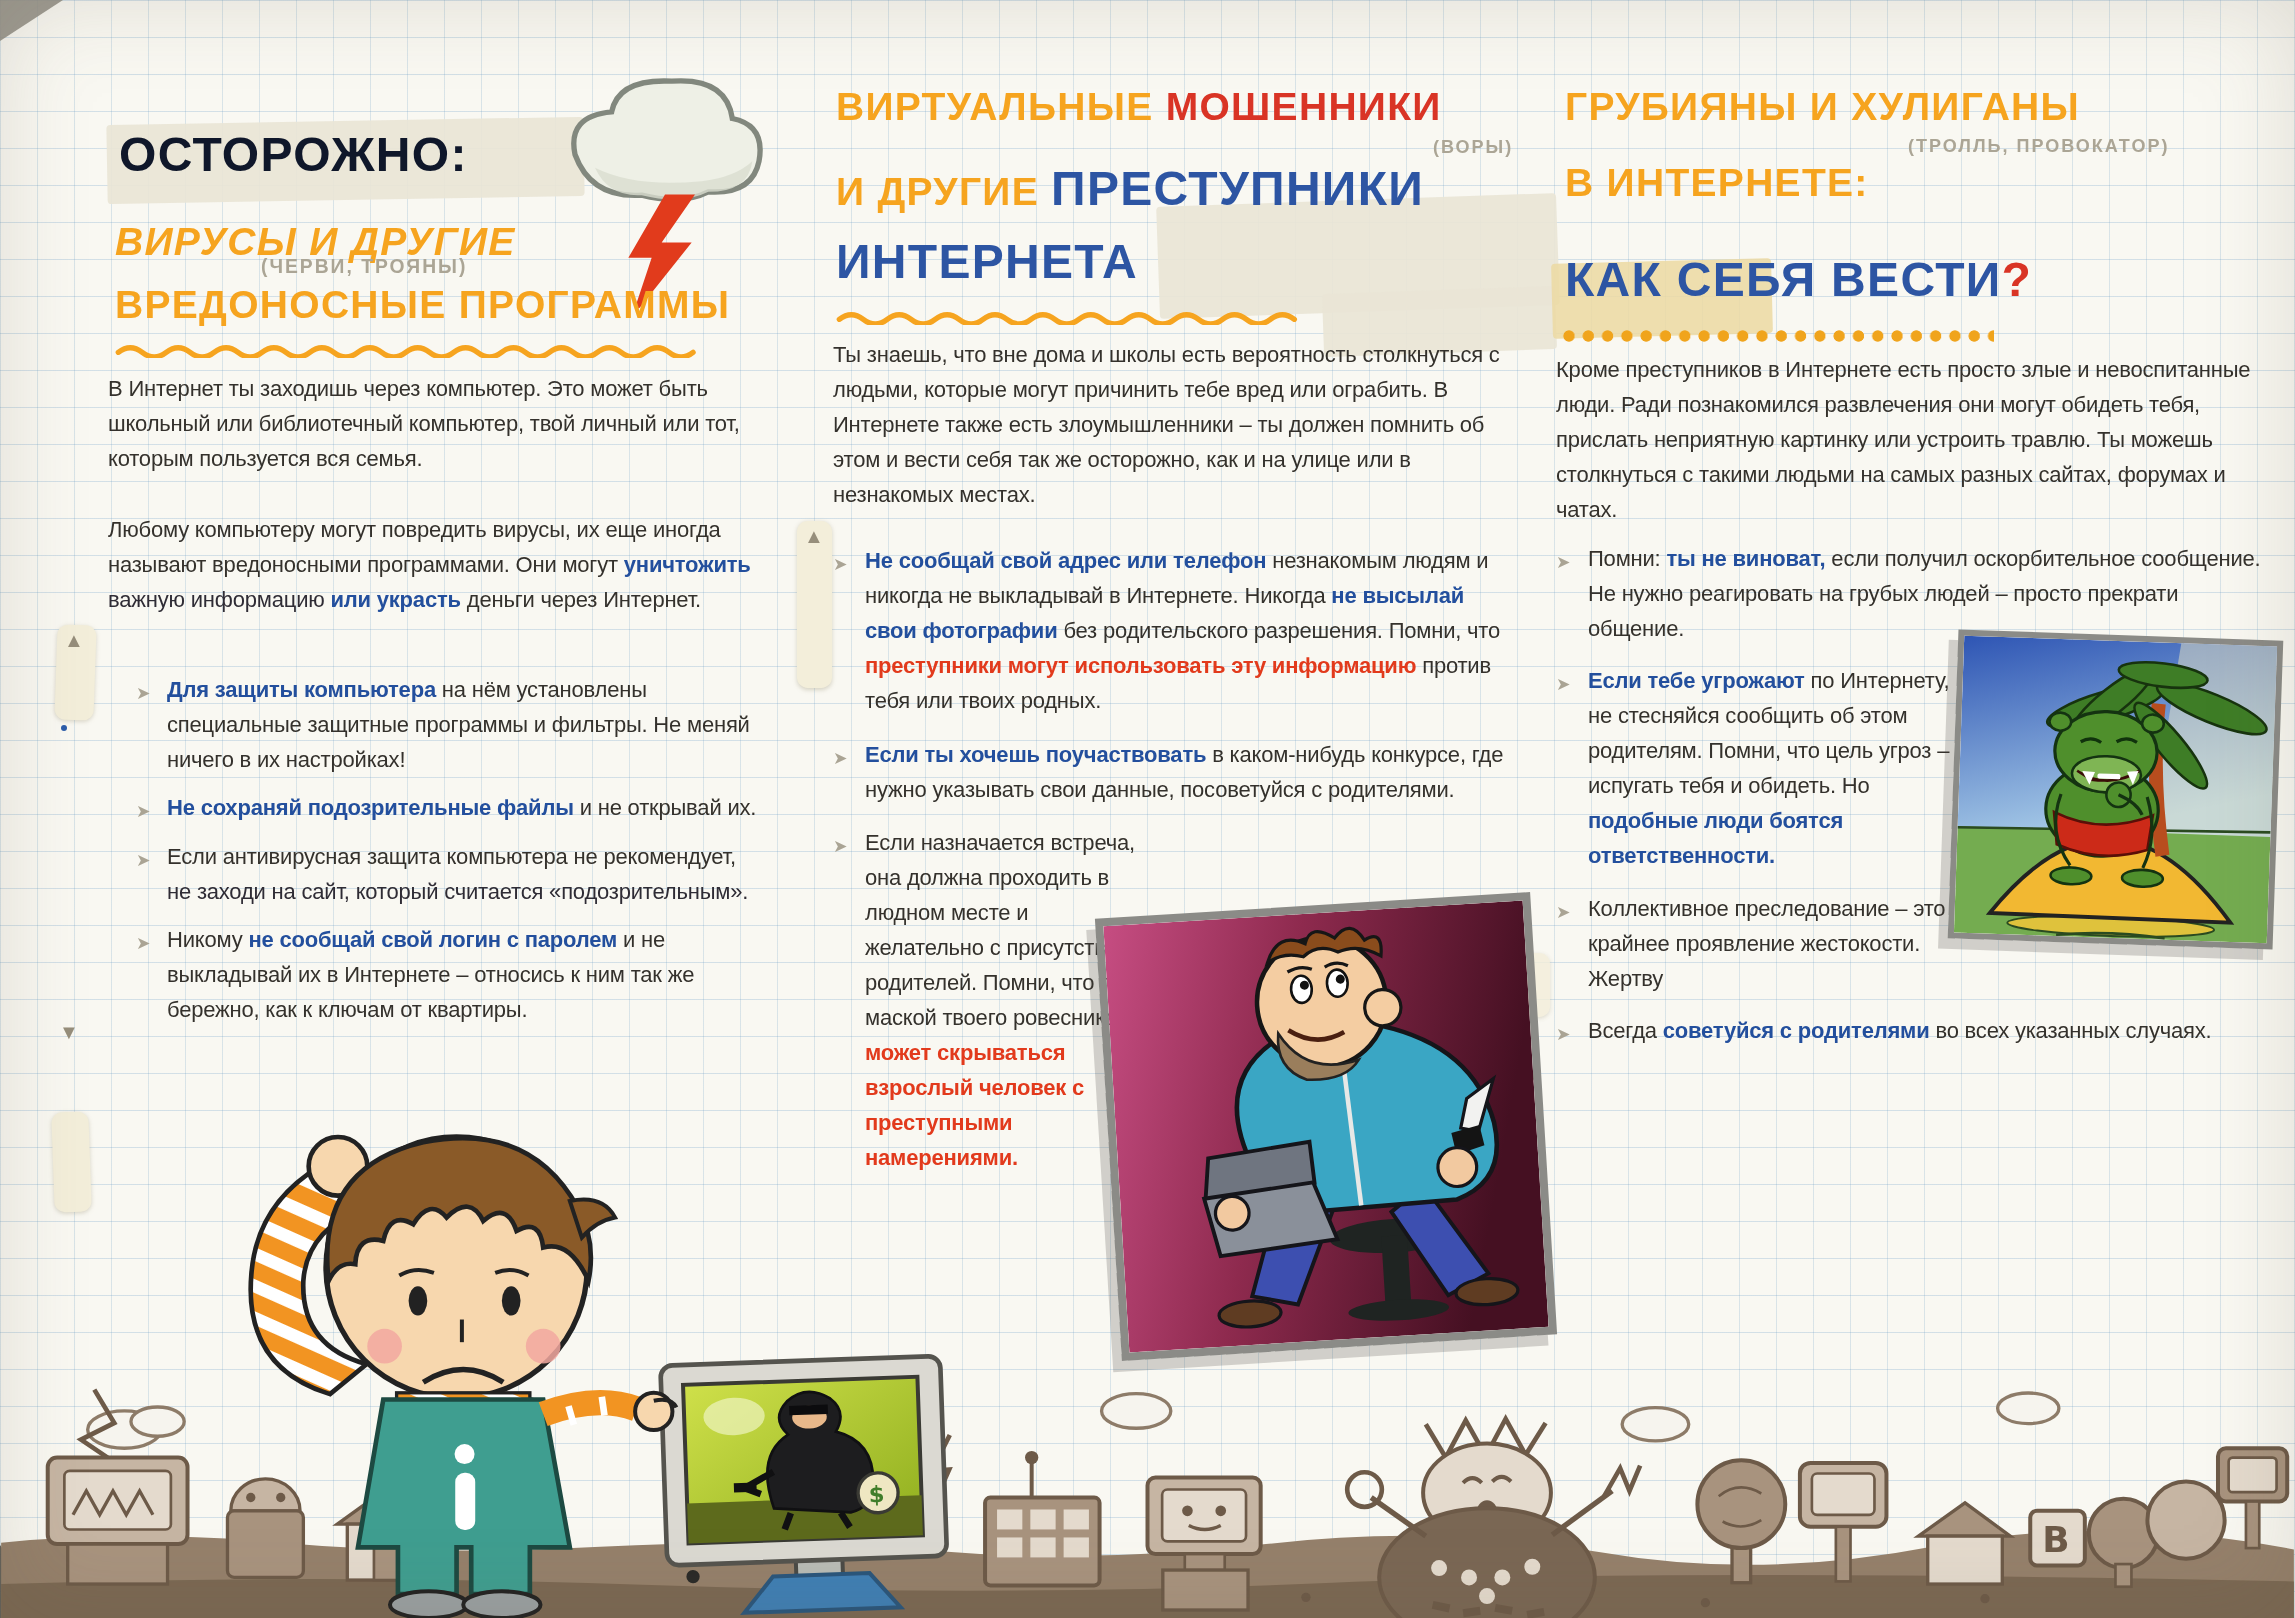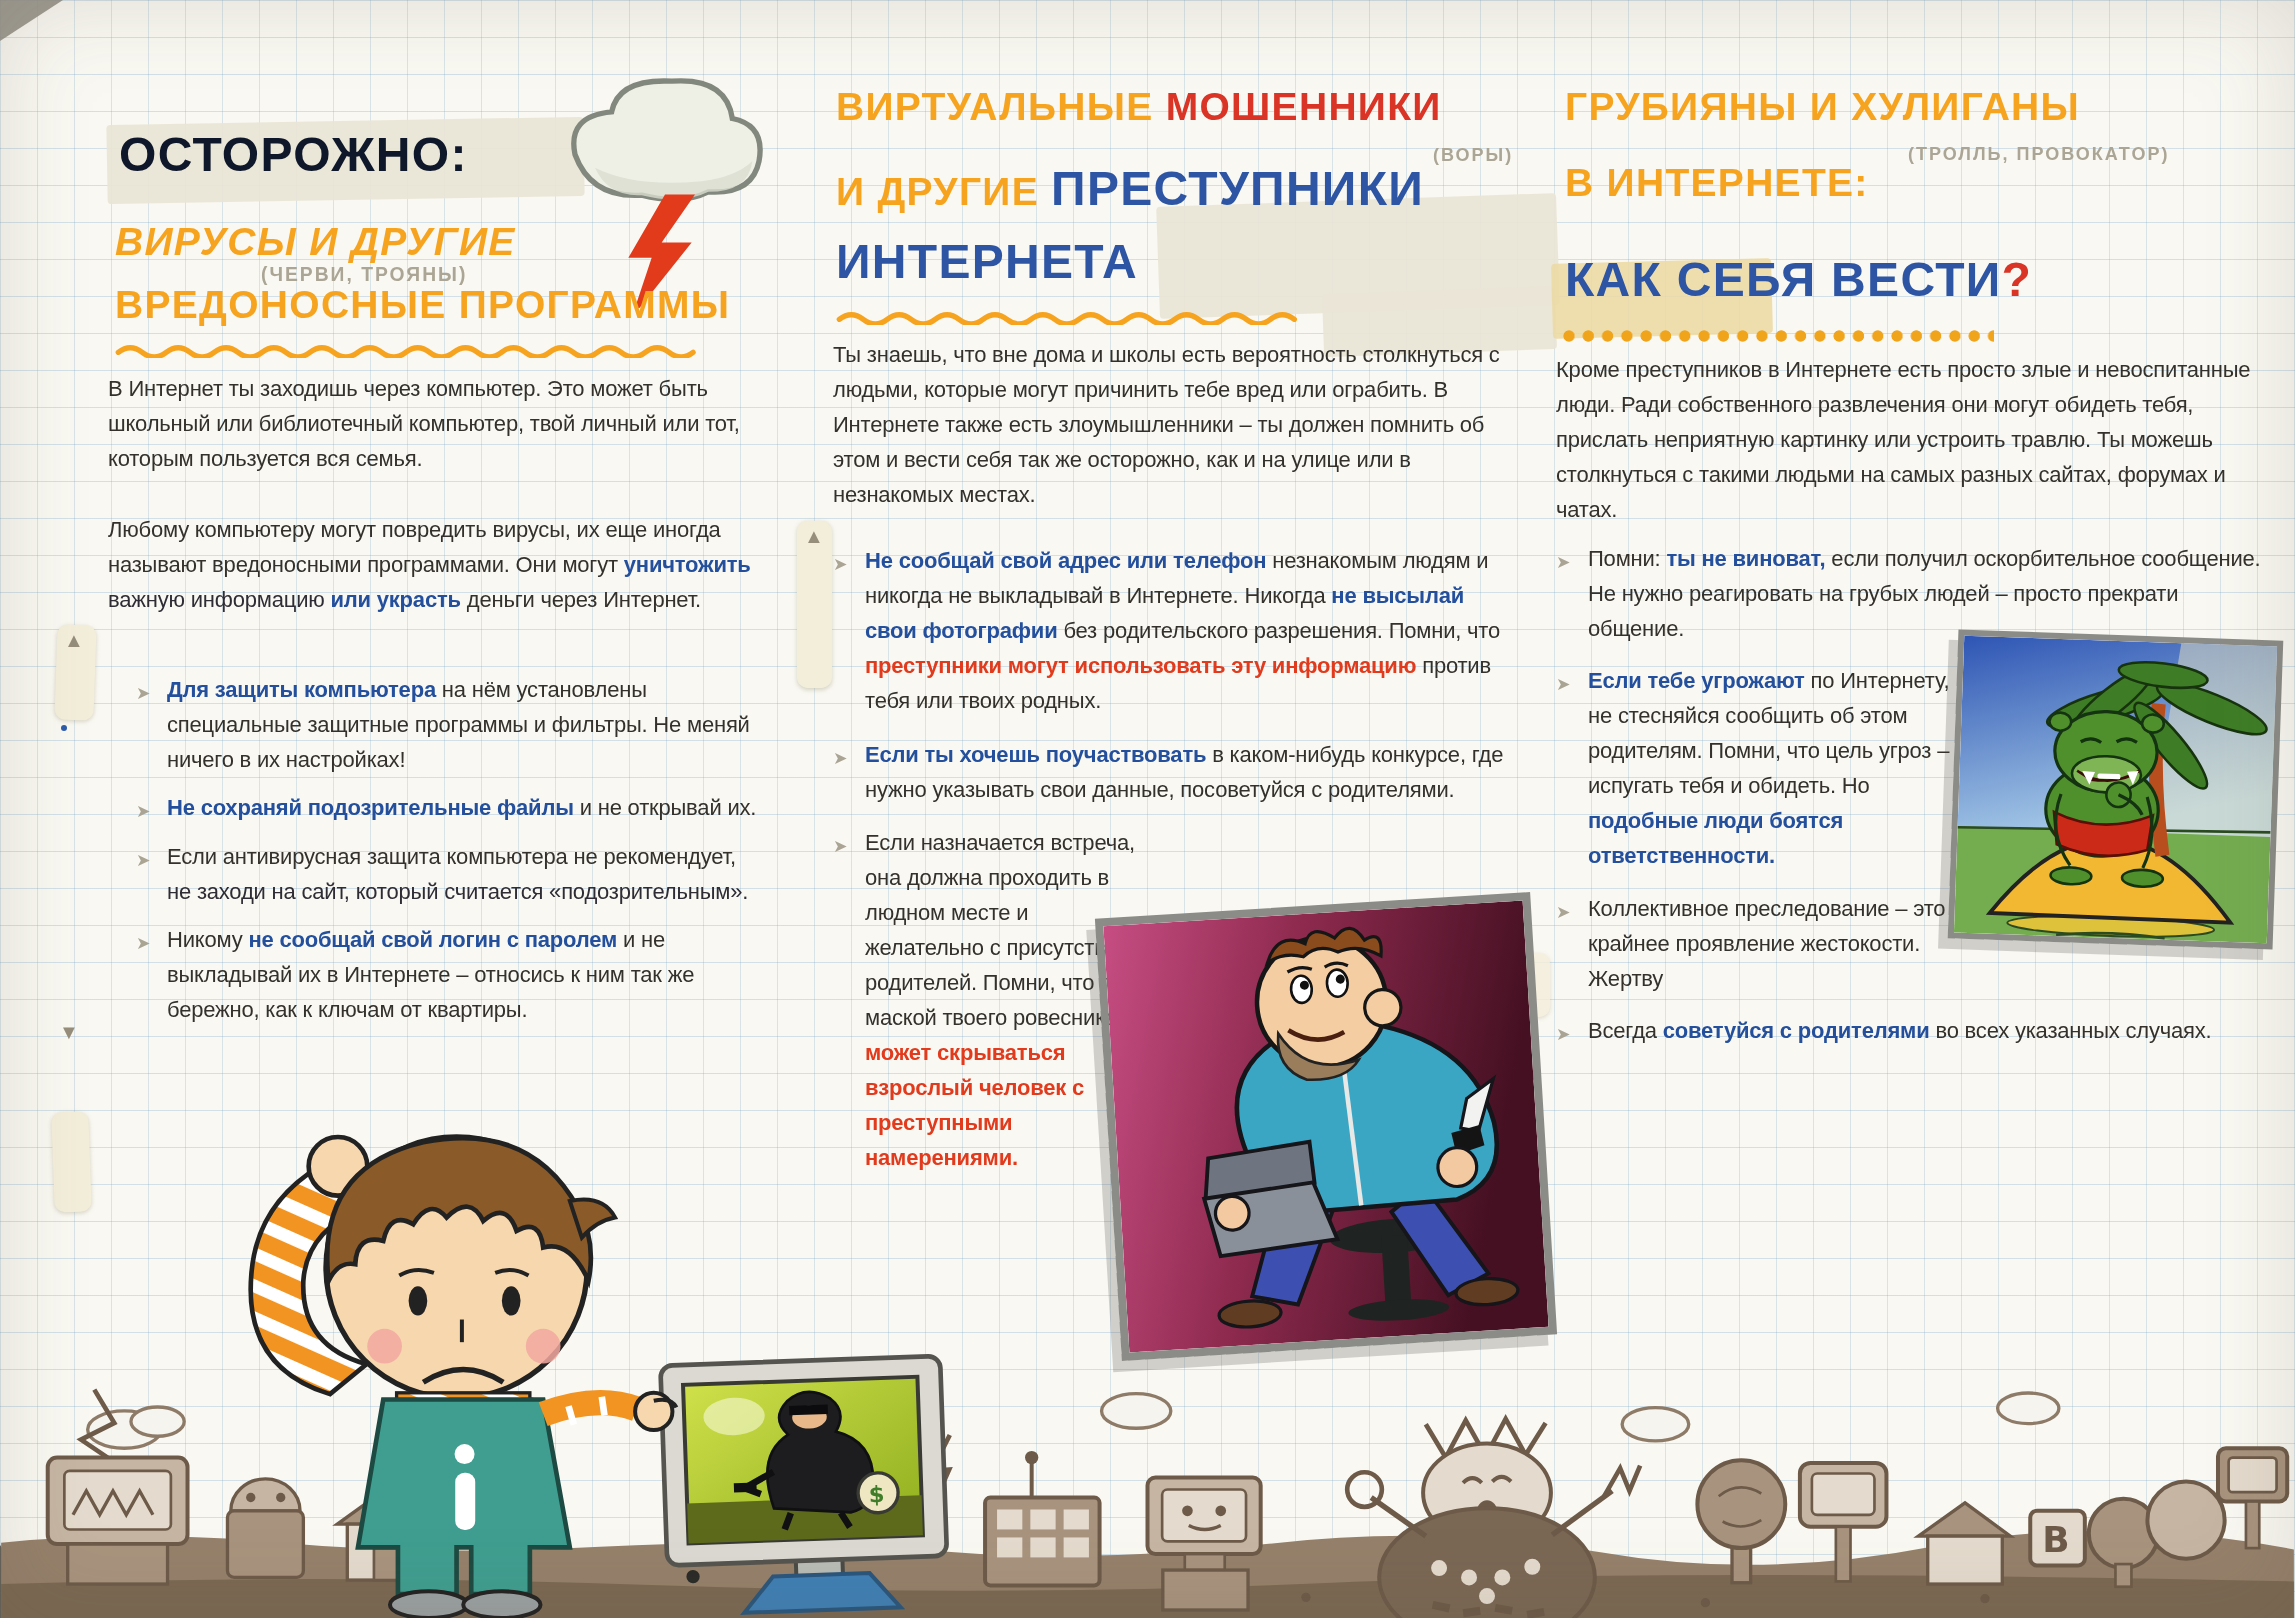--- a/index.html
+++ b/index.html
@@ -12,21 +12,21 @@
       linear-gradient(rgba(122,168,204,0.30) 1.3px, transparent 1.3px),
       linear-gradient(90deg, rgba(122,168,204,0.26) 1.3px, transparent 1.3px);
     background-size:37px 37px;
     overflow:hidden;
     color:#34312c;
   }
   .abs{position:absolute;}
   
   .h-blue{color:#0f172a;font-weight:bold;letter-spacing:1.3px;}
   .h-orange{color:#f6a41f;font-weight:bold;letter-spacing:1.3px;}
-  .h-note{color:#aba595;font-weight:bold;letter-spacing:2px;font-size:19.3px;margin-top:8px;}
+  .h-note{color:#aba595;font-weight:bold;letter-spacing:2px;font-size:19.3px;}
   .sz72{font-size:48px;line-height:1.12;}
   .sz60{font-size:39px;line-height:1.15;}
   .run-ho{color:#f6a41f;}
   .run-hr{color:#d93425;}
   .run-hb{color:#2d55a3;}
   .h-mix2 .run-hb{font-size:48px;}
   
   .para{font-size:22px;line-height:35px;letter-spacing:-0.2px;hyphens:manual;}
   .run-n{}
   .run-b{color:#234f9d;font-weight:bold;}
@@ -185,21 +185,21 @@
     </svg>
   </div>
 </section>
 
 <section>
   <div class="abs h-orange sz60" style="left:1565px;top:85px;">ГРУБИЯНЫ И ХУЛИГАНЫ</div>
   <div class="abs h-note" style="left:1908px;top:136px;font-size:18px;">(ТРОЛЛЬ, ПРОВОКАТОР)</div>
   <div class="abs h-orange sz60" style="left:1565px;top:161px;">В ИНТЕРНЕТЕ:</div>
   <div class="abs sz72" style="left:1565px;top:253px;font-weight:bold;letter-spacing:1.3px;"><span class="run-hb">КАК СЕБЯ ВЕСТИ</span><span class="run-hr">?</span></div>
   <div class="abs dots" style="left:1561px;top:328px;width:433px;"></div>
-  <div class="abs para" style="left:1556px;top:352px;width:713px;">Кроме преступников в Интернете есть просто злые и невос­питанные люди. Ради собственного развлечения они могут обидеть тебя, прислать неприятную картинку или устроить травлю. Ты можешь столкнуться с такими людьми на самых разных сайтах, форумах и чатах.</div>
+  <div class="abs para" style="left:1556px;top:352px;width:713px;">Кроме преступников в Интернете есть просто злые и невос­питанные люди. Ради познакомился развлечения они могут обидеть тебя, прислать неприятную картинку или устроить травлю. Ты можешь столкнуться с такими людьми на самых разных сайтах, форумах и чатах.</div>
   <div class="abs bullets" style="left:1556px;top:541px;width:717px;">
     <div class="bullet pl48" style="margin-bottom:17.3px;">
       <span class="bmark">➤</span>
       <div><span class="run-n">Помни: </span><span class="run-b">ты не виноват,</span><span class="run-n"> если получил оскорбитель­ное сообщение. Не нужно реагировать на грубых людей – просто прекрати общение.</span></div>
     </div>
     <div class="bullet pl48" style="margin-bottom:17.3px;">
       <span class="bmark">➤</span>
       <div class="narrow585"><span class="run-b">Если тебе угрожают</span><span class="run-n"> по Интернету, не стесняйся со­общить об этом родителям. Помни, что цель угроз – ис­пугать тебя и обидеть. Но </span><span class="run-b">подобные люди боятся ответственности.</span></div>
     </div>
     <div class="bullet pl48" style="margin-bottom:17.3px;">

